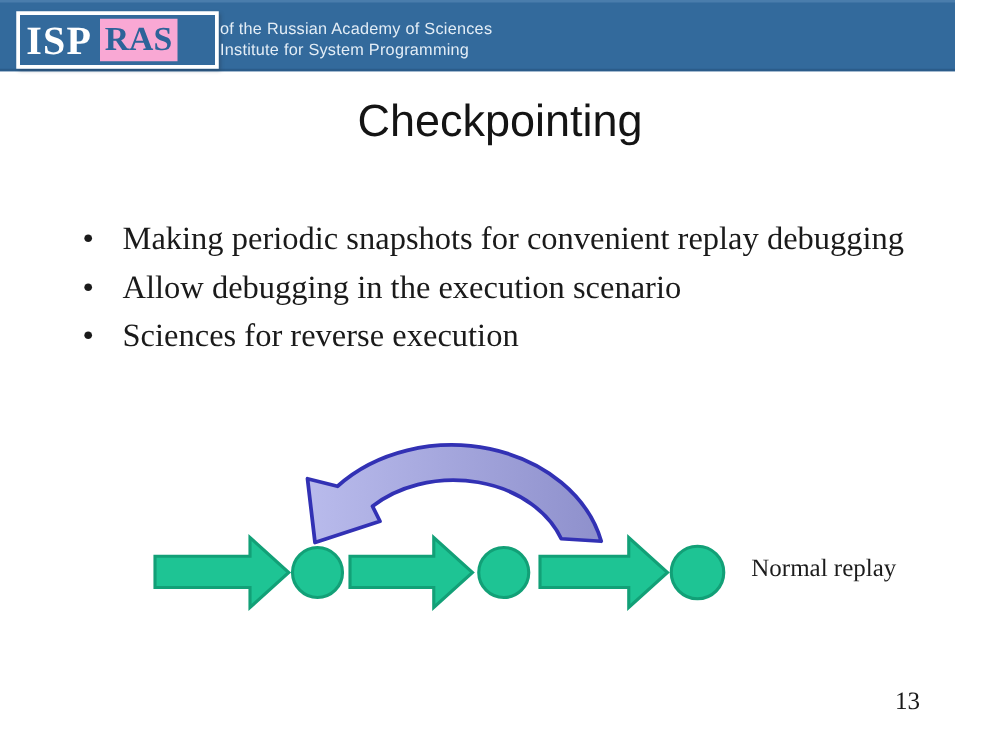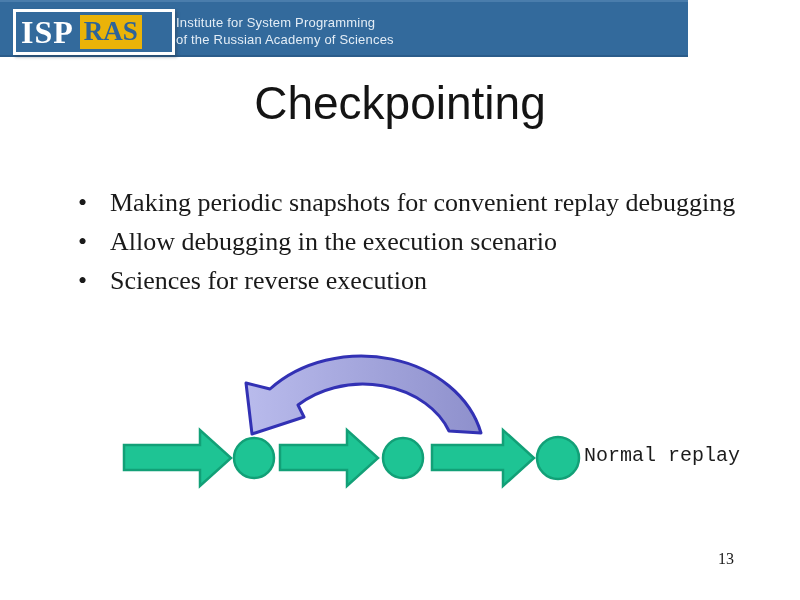--- a/index.html
+++ b/index.html
@@ -3,51 +3,51 @@
 <meta charset="utf-8">
 <style>
   html,body { margin:0; padding:0; background:#fff; }
   .slide {
     position:relative; width:800px; height:600px; background:#ffffff;
     overflow:hidden; font-family:"Liberation Sans", sans-serif;
   }
 
   
   .header {
-    position:absolute; left:0; top:0; width:688px; height:57px;
+    position:absolute; left:0; top:0; width:764px; height:57px;
     background:var(--header-blue, #336A9C);
     border-top:2px solid #4A7DAC; border-bottom:2px solid #2B5C8A;
     box-sizing:border-box;
   }
   .logo {
     position:absolute; left:13px; top:7px; width:146px; height:40px;
     border:3px solid #ffffff; display:flex; align-items:center;
     padding:0 5px; box-shadow:2px 2px 3px rgba(40,60,80,.45);
     font-family:"Liberation Serif", serif; font-weight:bold;
   }
   .logo-isp { color:#ffffff; font-size:32px; letter-spacing:1px; line-height:1; }
   .logo-ras-box {
-    background:#eab308; color:#2D6399; margin-left:6px;
+    background:#f9a8d4; color:#2D6399; margin-left:6px;
     font-size:27px; line-height:1; padding:3px 4px 4px 4px;
   }
   .institute {
     position:absolute; left:176px; top:12px; color:#E3EDF6;
     font-size:13px; line-height:17px; letter-spacing:.2px;
   }
 
   
   .title {
     position:absolute; left:0; top:76px; width:800px; text-align:center;
-    font-size:46px; color:#141414; font-family:"Liberation Sans", sans-serif;
+    font-size:36px; color:#141414; font-family:"Liberation Sans", sans-serif;
   }
 
   
   .bullets {
     position:absolute; left:58px; top:172px; width:680px;
-    margin:12px; padding:0; list-style:none;
+    margin:0; padding:0; list-style:none;
     font-family:"Liberation Serif", serif; font-size:26px;
     line-height:37px; color:#1a1a1a;
   }
   .bullets li { position:relative; padding-left:40px; margin-bottom:2px; }
   .bullets li::before {
     content:"\2022"; position:absolute; left:8px; top:0px; font-size:26px;
   }
 
   
   .diagram-svg { position:absolute; left:0; top:0; width:800px; height:600px; }
@@ -55,41 +55,41 @@
   .snapshot-circle { fill:var(--arrow-green,#1EC494); stroke:var(--arrow-green-border,#12A077); stroke-width:2.5; }
   .rewind-arrow-shape { fill:url(#rewindGrad); stroke:var(--rewind-border,#3231B4); stroke-width:3; stroke-linejoin:round; }
   .stop-light { stop-color:var(--rewind-fill-light,#B9BBEC); }
   .stop-dark  { stop-color:var(--rewind-fill-dark,#8E90CC); }
 
   .diagram-label {
     position:absolute; font-family:"Liberation Serif", serif;
     color:#1c1c1c; white-space:nowrap;
   }
   .rewind-label { left:477px; top:364px; font-size:20px; }
-  .normal-replay-label { left:584px; top:444px; font-size:20px;font-family:Liberation Mono, monospace; }
+  .normal-replay-label { left:601px; top:444px; font-size:20px; }
 
   
   .page-number {
     position:absolute; left:706px; top:550px; width:40px; text-align:center;
-    font-family:"Liberation Serif", serif; font-size:16px; color:#1a1a1a;
+    font-family:"Liberation Serif", serif; font-size:20px; color:#1a1a1a;
   }
 </style>
 </head>
 <body>
 
 <div class="slide">
 
   <div class="header">
     <div class="logo">
       <span class="logo-isp">ISP</span>
       <span class="logo-ras-box">RAS</span>
     </div>
     <div class="institute">
+      <div>of the Russian Academy of Sciences</div>
       <div>Institute for System Programming</div>
-      <div>of the Russian Academy of Sciences</div>
     </div>
   </div>
 
   <div class="title">Checkpointing</div>
 
   <ul class="bullets">
     <li>Making periodic snapshots for convenient replay debugging</li>
     <li>Allow debugging in the execution scenario</li>
     <li>Sciences for reverse execution</li>
   </ul>

